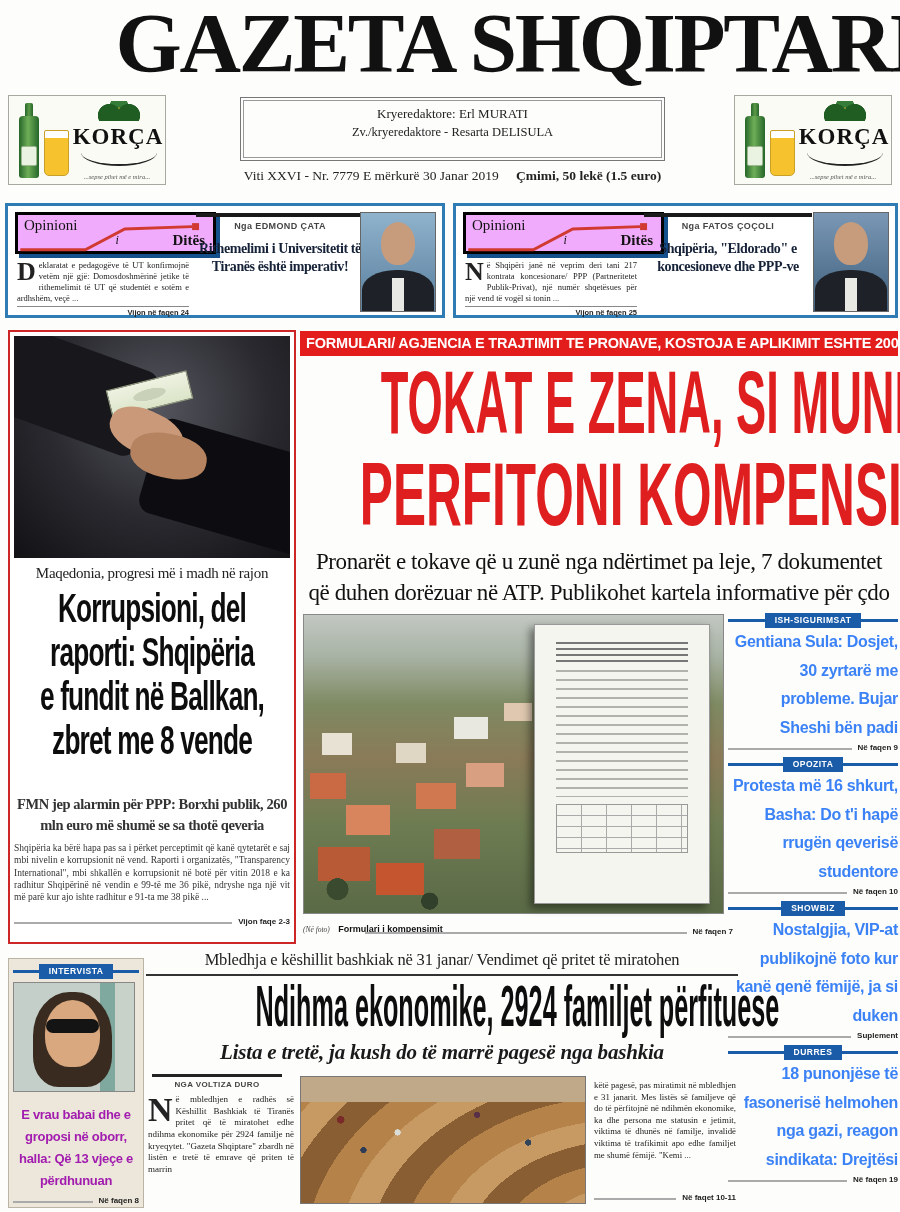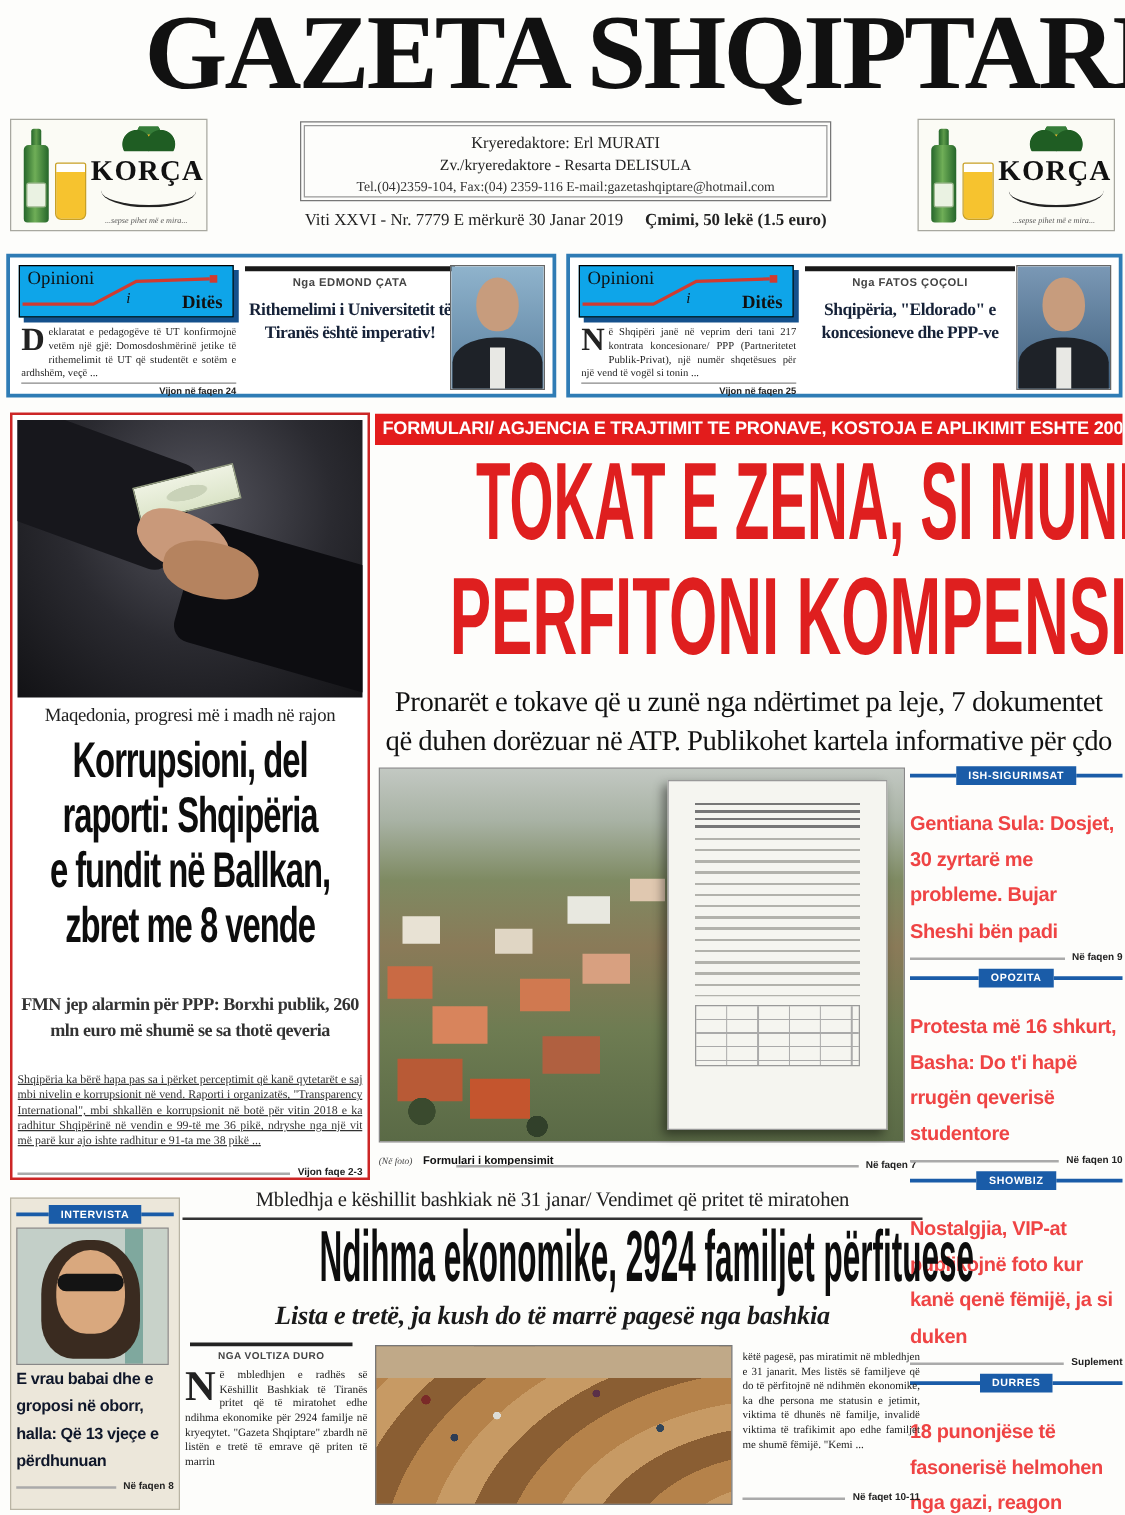--- a/index.html
+++ b/index.html
@@ -45,22 +45,22 @@
   .info-l1 { font:13px "Liberation Serif", serif; color:#222; }
   .info-l2 { font:12.5px "Liberation Serif", serif; color:#222; margin-top:3px; }
   .info-l3 { font:11px "Liberation Serif", serif; color:#333; margin-top:4px; }
   #dateline { left:190px; top:168px; width:525px; text-align:center;
     font:13.5px "Liberation Serif", serif; color:#222; }
   #dateline .price { font-weight:bold; margin-left:14px; }
 
   
   .opinion-box { height:115px; background:#fff; border:3px solid #2f7cb5; }
   #op-left { left:5px; top:203px; width:440px; } #op-right { left:453px; top:203px; width:445px; }
-  .op-logo { position:absolute; left:7px; top:6px; width:172px; height:42px;
-    background:#0ea5e9; border:1px solid #000000; box-shadow:4px 4px 0 #14508c; }
+  .op-logo { position:absolute; left:7px; top:6px; width:201px; height:42px;
+    background:#f0abfc; border:3px solid #000000; box-shadow:4px 4px 0 #14508c; }
   .op-logo svg { position:absolute; inset:0; }
   .op-logo .w1 { position:absolute; left:6px; top:2px;  font:15px "Liberation Serif", serif; }
   .op-logo .w2 { position:absolute; left:50%; top:18px; font:italic 12px "Liberation Serif", serif; }
   .op-logo .w3 { position:absolute; right:8px; bottom:2px; font:bold 15px "Liberation Serif", serif; }
   .op-body { position:absolute; left:9px; top:54px; width:172px; height:44px; overflow:hidden;
     font:8.5px/1.28 "Liberation Serif", serif; color:#222; text-align:justify; }
   .op-body .dropcap { float:left; font:bold 26px/21px "Liberation Serif", serif; margin:1px 3px 0 0; }
   .op-ref { position:absolute; left:9px; top:100px; width:172px; text-align:right;
     font:bold 7.5px "Liberation Sans", sans-serif; color:#222; border-top:1px solid #888; padding-top:1px; }
   .op-mid { position:absolute; left:188px; top:7px; width:168px; text-align:center; }
@@ -96,22 +96,22 @@
     background:radial-gradient(ellipse at center,#c9d2b8 28%,transparent 30%),
                linear-gradient(#eef2e2,#dbe4c8);
     border:1px solid #98a284; transform:rotate(-14deg); }
   #corr-kicker { margin-top:7px; text-align:center;
     font:15px "Liberation Serif", serif; letter-spacing:-0.3px; color:#222; }
   #corr-headline { margin-top:4px; text-align:center; }
   .corr-line { display:block; white-space:nowrap; font:bold 32px/44px "Liberation Sans", sans-serif;
     letter-spacing:-1px; transform:scale(.82,1.25); transform-origin:50% 50%; color:#0d0d0d; }
   #corr-subhead { margin-top:32px; text-align:center;
     font:bold 14.5px/1.45 "Liberation Serif", serif; letter-spacing:-0.4px; color:#333; }
-  #corr-body { margin-top:22px; font:9.5px/1.3 "Liberation Serif", serif;
-    color:#333; text-align:justify; height:72px; overflow:hidden;text-decoration:underline; }
+  #corr-body { margin-top:6px; font:9.5px/1.3 "Liberation Serif", serif;
+    color:#333; text-align:justify; height:72px; overflow:hidden; }
   .ref-row { display:flex; align-items:flex-end; margin-top:3px; }
   .ref-row::before { content:""; flex:1; height:2px; background:#aaa; margin-bottom:2px; }
   .ref-row span { margin-left:6px; font:bold 8px "Liberation Sans", sans-serif; color:#222; }
 
   
   #lead-kicker { left:300px; top:331px; width:598px; height:25px; background:#e31c1c;
     color:#fff; font:bold 14.5px/25px "Liberation Sans", sans-serif; letter-spacing:-0.2px;
     padding-left:6px; white-space:nowrap; overflow:hidden; }
   #lead-headline { left:300px; top:357px; width:598px; text-align:center; }
   .lead-line { display:block; white-space:nowrap; font-weight:bold; font-size:62px;
@@ -149,38 +149,38 @@
   #lead-caption .cap { font:bold 9px "Liberation Sans", sans-serif; color:#111; }
   #lead-refrow { left:365px; top:924px; width:368px; }
 
   
   #sidebar { left:728px; top:612px; width:170px; height:600px; }
   .sb-item { margin-bottom:4px; }
   .label-wrap { display:flex; align-items:center; height:16px; }
   .label-wrap::before, .label-wrap::after { content:""; flex:1; height:3px; background:#1a5ca8; }
   .sb-label { background:#1a5ca8; color:#fff; font:bold 8.5px/15px "Liberation Sans", sans-serif;
     padding:0 10px; letter-spacing:.5px; white-space:nowrap; }
-  .sb-text { margin-top:18px; text-align:left; font:bold 16px/28.5px "Liberation Sans", sans-serif;
-    letter-spacing:-0.3px; color:#ef4444; }
+  .sb-text { margin-top:0; text-align:right; font:bold 16px/28.5px "Liberation Sans", sans-serif;
+    letter-spacing:-0.3px; color:#3b82f6; }
   .sb-item .ref-row { margin-top:1px; }
 
   
   #interview { left:8px; top:958px; width:136px; height:250px; background:#ece7da;
     border:1px solid #b9b4a4; padding:4px 4px 0; }
   #iv-photo { position:relative; width:122px; height:110px; margin-top:3px; border:1px solid #888;
     overflow:hidden;
     background:linear-gradient(90deg,#c3cfc8 0 72%, #7fa89e 72% 84%, #c8d2c9 84% 100%); }
   .iv-hair { position:absolute; left:16%; top:8%; width:66%; height:88%;
     background:#3a2b20; border-radius:46% 46% 32% 32%; }
   .iv-face { position:absolute; left:26%; top:16%; width:46%; height:62%;
     background:#d9a87e; border-radius:50% 50% 44% 44%; }
   .iv-glasses { position:absolute; left:27%; top:33%; width:44%; height:13%;
     background:#141414; border-radius:7px; }
-  #iv-headline { margin-top:0; font:bold 13px/22px "Liberation Sans", sans-serif;
-    letter-spacing:-0.3px; color:#0f172a; }
+  #iv-headline { margin-top:12px; text-align:center; font:bold 13px/22px "Liberation Sans", sans-serif;
+    letter-spacing:-0.3px; color:#a21caf; }
   #interview .ref-row { margin-top:4px; }
 
   
   #eco-kicker { left:146px; top:950px; width:592px; text-align:center;
     font:16.5px "Liberation Serif", serif; color:#222; letter-spacing:-0.2px;
     border-bottom:2px solid #333; padding-bottom:4px; white-space:nowrap; overflow:hidden; }
   #eco-headline { left:146px; top:978px; width:592px; text-align:left; }
   #eco-headline span { display:block; white-space:nowrap; font:bold 40px/56px "Liberation Sans", sans-serif;
     transform:scale(.63,1.45); transform-origin:50% 50%; color:#0d0d0d; }
   #eco-deck { left:146px; top:1040px; width:592px; text-align:center;
@@ -229,21 +229,20 @@
   <span class="k-crest"></span>
   <div class="k-brand">KORÇA</div>
   <span class="k-swash"></span>
   <div class="k-slogan">...sepse pihet më e mira...</div>
 </div>
 
 <div id="infobox" class="abs">
   <div class="inner">
     <div class="info-l1">Kryeredaktore: Erl MURATI</div>
     <div class="info-l2">Zv./kryeredaktore - Resarta DELISULA</div>
-    <div class="info-l3">Tel.(04)2359-104, Fax:(04) 2359-116  E-mail:gazetashqiptare@hotmail.com</div>
   </div>
 </div>
 <div id="dateline" class="abs">
   <span>Viti XXVI - Nr. 7779  E mërkurë  30 Janar 2019</span>
   <span class="price">Çmimi, 50 lekë (1.5 euro)</span>
 </div>
 
 <article id="op-left" class="opinion-box abs">
   <div class="op-logo">
     <svg viewBox="0 0 168 40">

